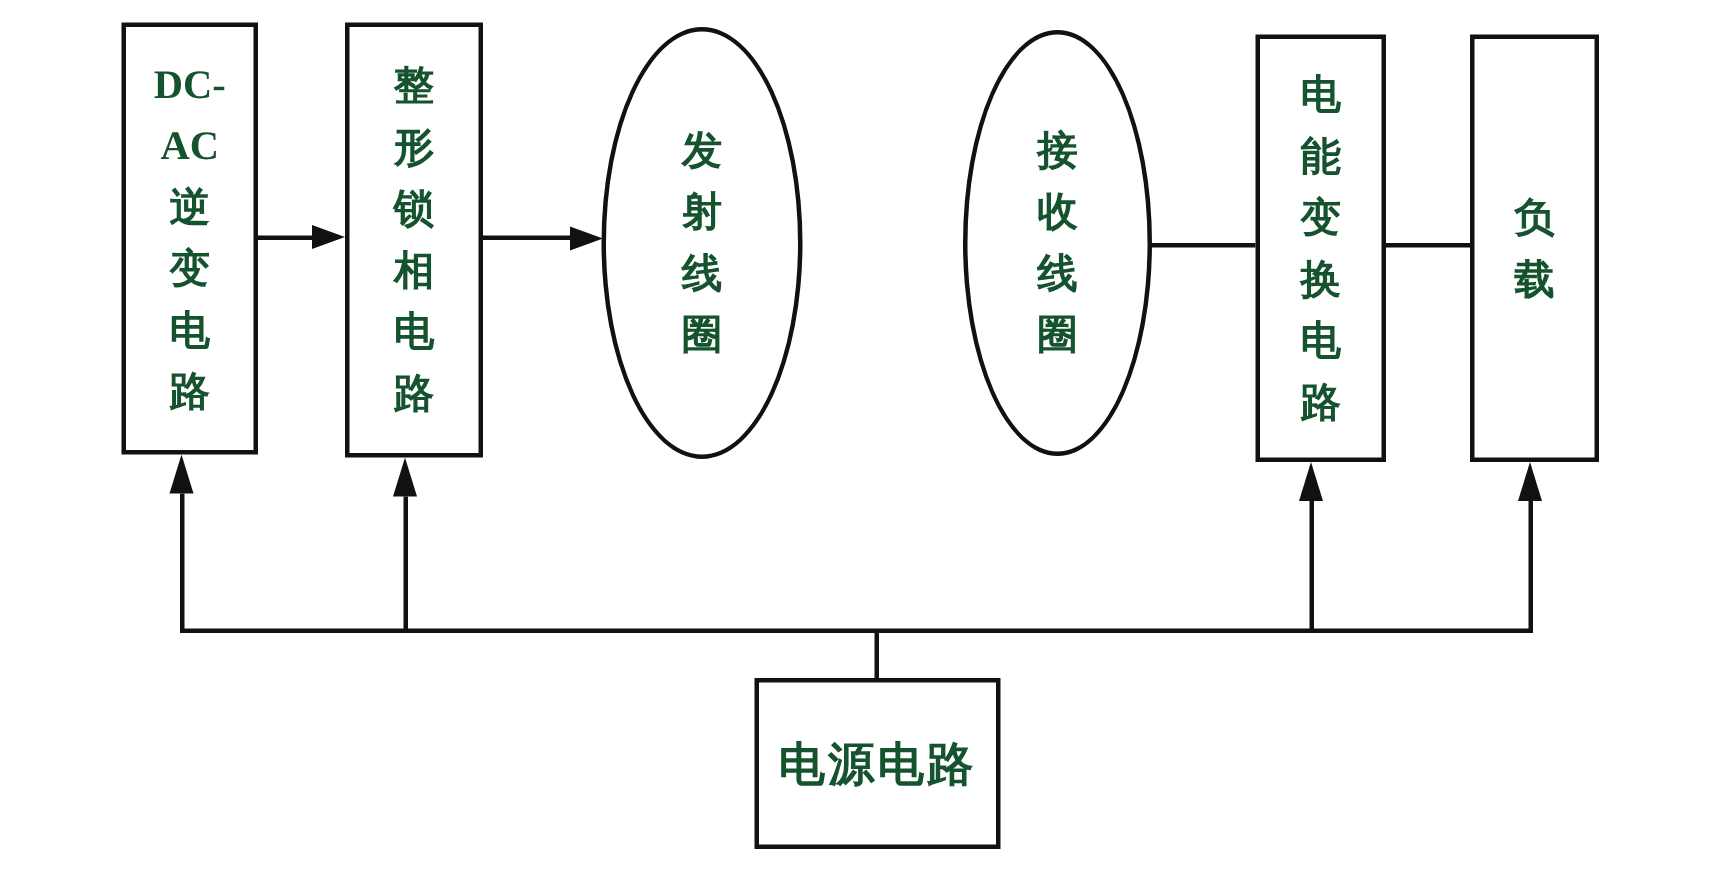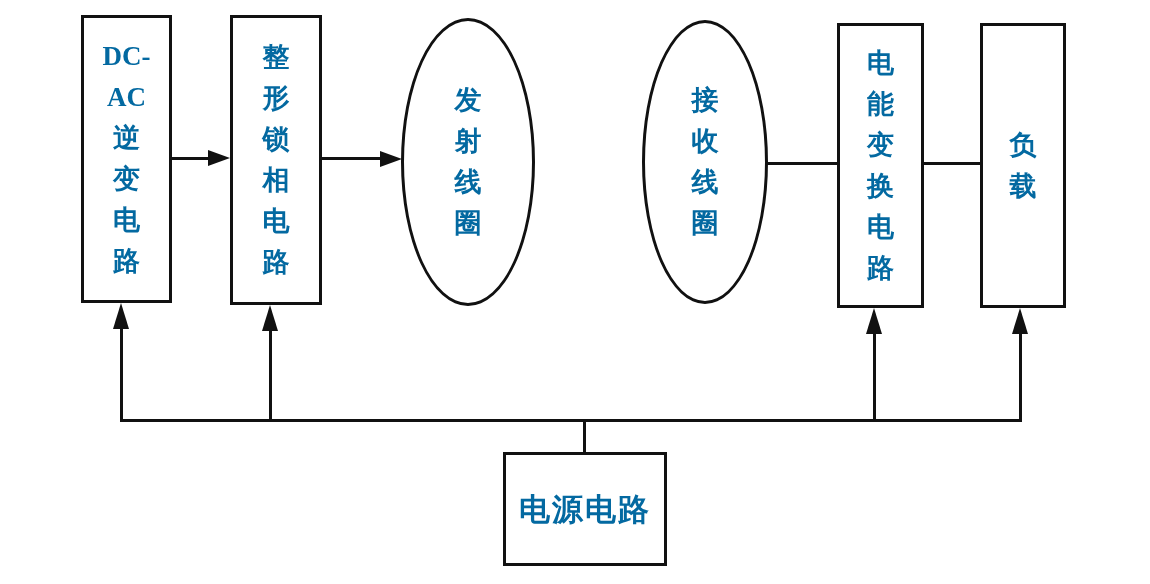--- a/index.html
+++ b/index.html
@@ -1,18 +1,18 @@
 <!DOCTYPE html>
 <html><head>
 <meta charset="utf-8">
 <style>
   html, body { margin:0; padding:0; background:#ffffff; }
   .stage {
     position:relative; width:1150px; height:584px; background:#ffffff;
-    font-family:"Liberation Serif","DejaVu Serif",serif; color:#0369a1;
+    font-family:"Liberation Serif","DejaVu Serif",serif; color:#14532d;
     overflow:hidden;
   }
   .block {
     position:absolute; box-sizing:border-box;
     border:3px solid #111111; background:#ffffff;
     display:flex; flex-direction:column; align-items:center; justify-content:center;
     font-weight:bold;
   }
   .block .ln { display:block; font-size:27px; line-height:41px; text-align:center; white-space:nowrap; }
   .ellipse { border-radius:50%; }

